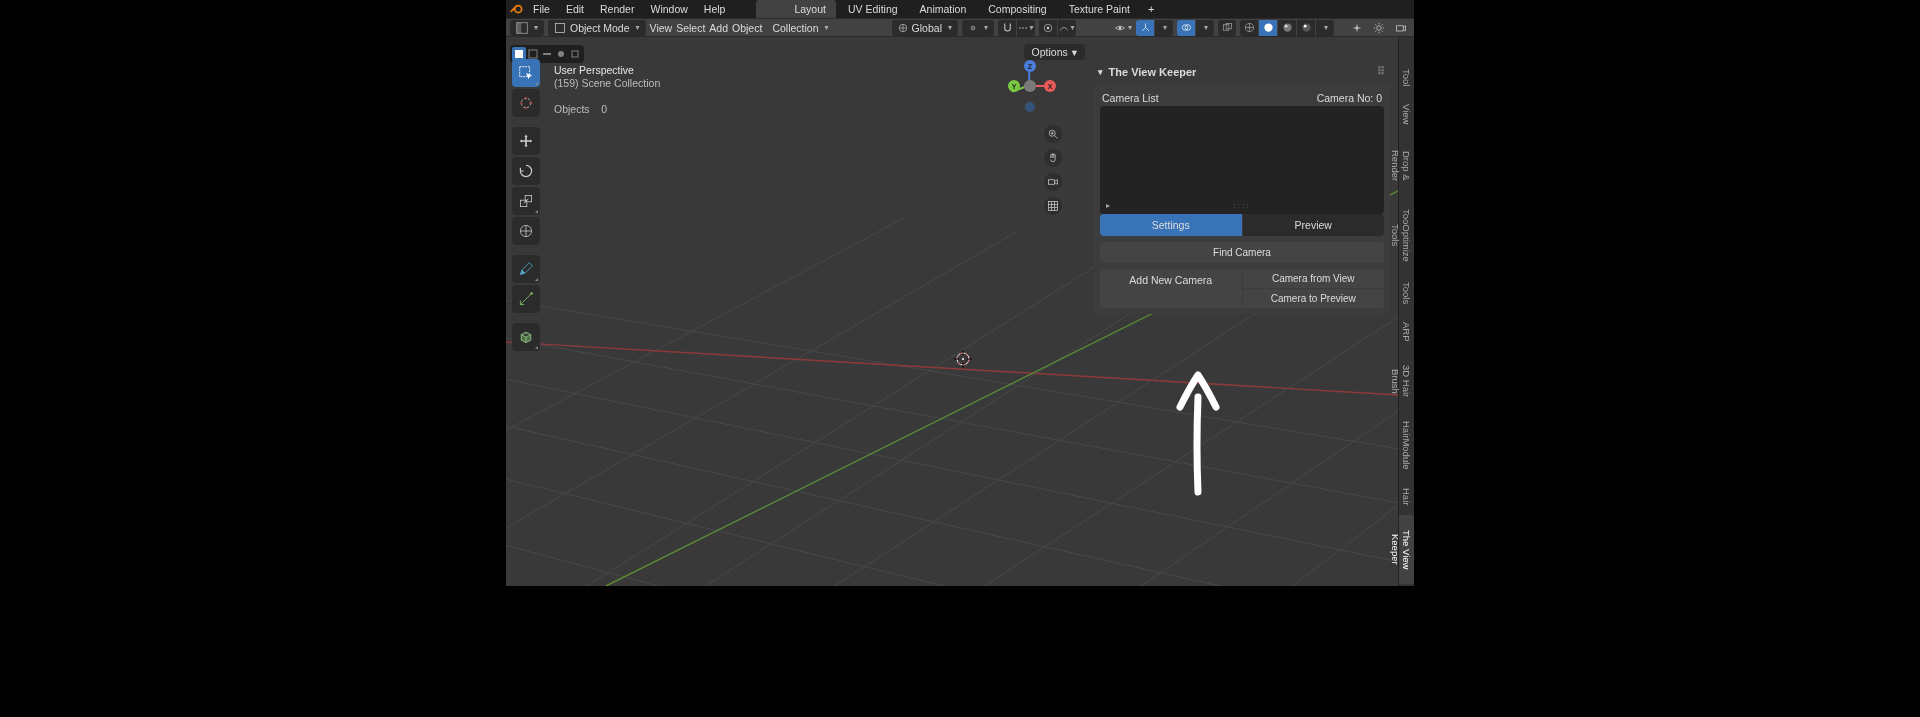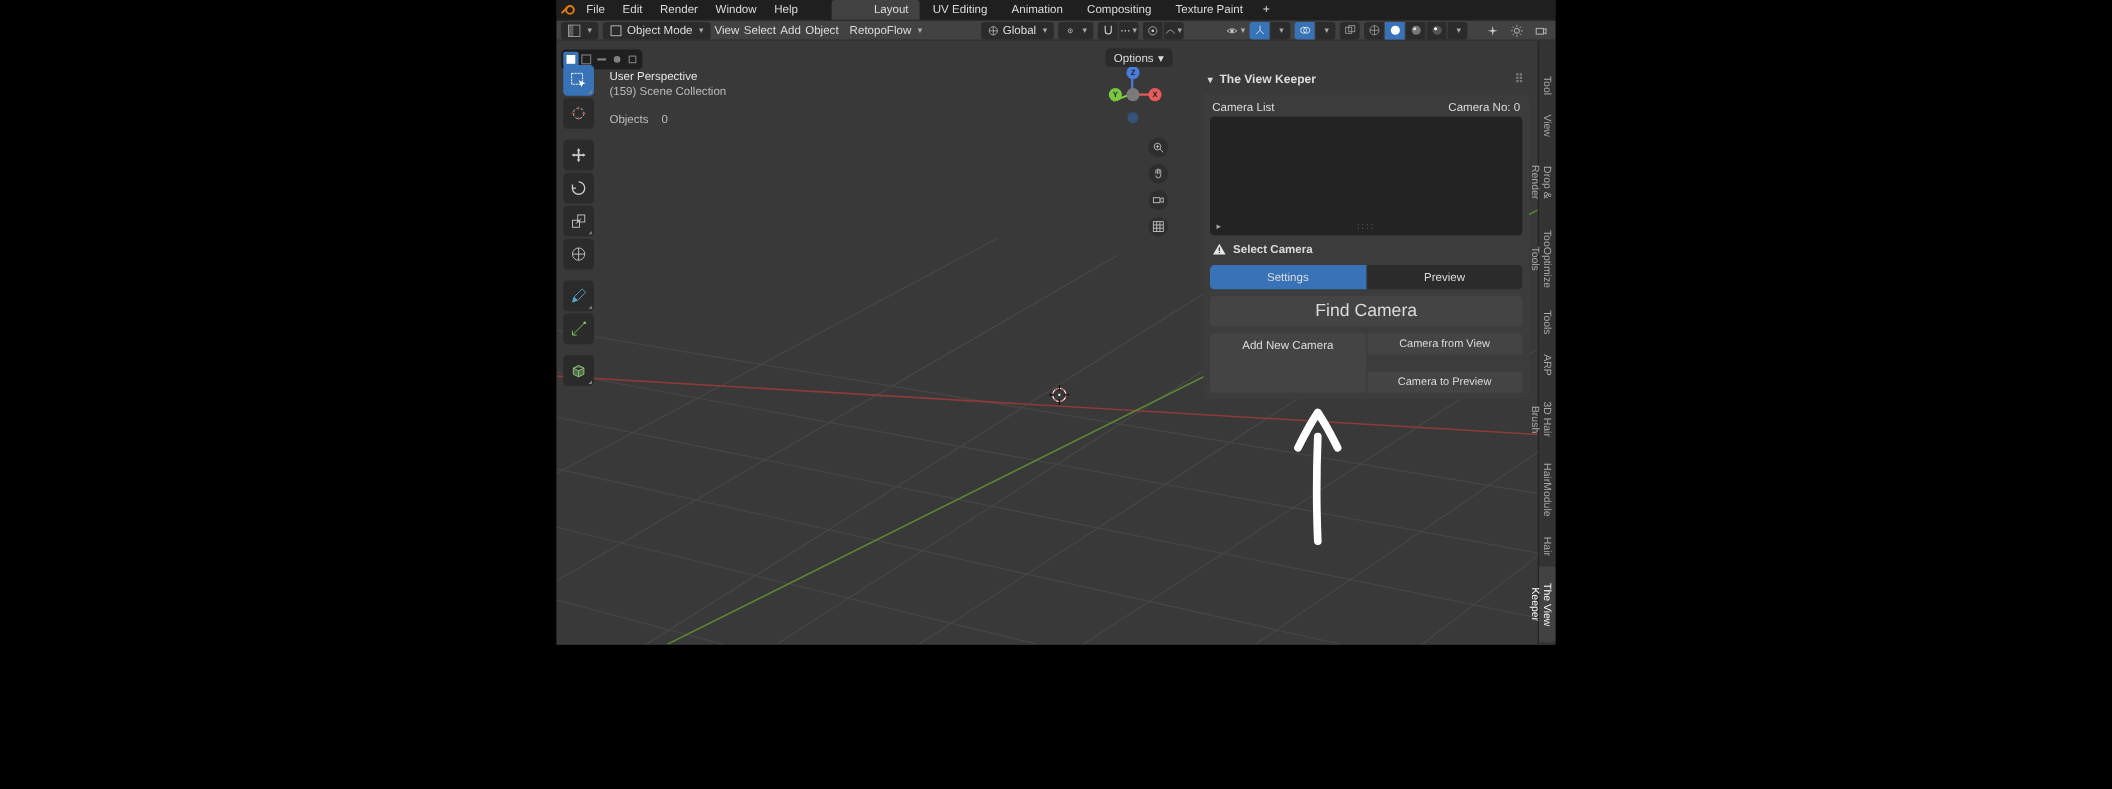--- a/index.html
+++ b/index.html
@@ -56,24 +56,24 @@
 .cam-header { display:flex; justify-content:space-between; font-size:10.5px; padding:2px 2px 2px; }
 .cam-list { height:108px; background:#232323; border-radius:4px; position:relative; }
 .cam-list .expander { position:absolute; bottom:4px; left:6px; font-size:8px; opacity:.7; cursor:pointer; }
 .cam-list .grip { position:absolute; bottom:4px; left:50%; transform:translateX(-50%); color:#666; font-size:8px; letter-spacing:2px; cursor:ns-resize; }
 .warning-row { display:flex; align-items:center; gap:6px; padding:6px 2px 8px; font-size:10.5px; }
 .btn-row { display:flex; gap:1px; margin-bottom:6px;align-items:flex-end; }
 .btn-row .pbtn { flex:1; background:#2b2b2b; text-align:center; padding:5px 0; cursor:pointer; font-size:10.5px; border-radius:0; }
 .btn-row .pbtn:first-child { border-radius:4px 0 0 4px; }
 .btn-row .pbtn:last-child { border-radius:0 4px 4px 0; }
 .btn-row .pbtn.active { background:#3873b8; }
-.pbtn.full { background:#444; text-align:center; padding:5px 0; cursor:pointer; font-size:16px; border-radius:4px; margin-bottom:6px; }
+.pbtn.full { background:#444; text-align:center; padding:5px 0; cursor:pointer; font-size:10px; border-radius:4px; margin-bottom:6px; }
 .split-btn { display:flex; gap:1px; }
 .split-btn .left { flex:1; background:#444; text-align:center; padding:5px 0; cursor:pointer; border-radius:4px 0 0 4px; font-size:10.5px;}
-.split-btn .right { flex:1; display:flex; flex-direction:column; gap:16px; }
+.split-btn .right { flex:1; display:flex; flex-direction:column; gap:1px; }
 .split-btn .right .r { background:#444; text-align:center; padding:4px 0; cursor:pointer; font-size:10px; }
 .split-btn .right .r:first-child { border-radius:0 4px 0 0; }
 .split-btn .right .r:last-child { border-radius:0 0 4px 0; }
 .right-tabs { width:16px; background:#333; border-left:1px solid #222; display:flex; flex-direction:column; padding-top:24px; }
 .right-tabs .tab { writing-mode:vertical-rl; text-orientation:mixed; font-size:9.5px; padding:8px 2px; cursor:pointer; color:#aaa; text-align:center; border-radius:0 3px 3px 0; margin-bottom:2px; }
 .right-tabs .tab.active { background:#424242; color:#fff; }
 .annotation-arrow { position:absolute; top:330px; right:170px; pointer-events:none; }
 svg { display:block; }
 </style>
 </head>
@@ -115,21 +115,21 @@
           <rect x="2" y="2" width="12" height="12" fill="none" stroke="#ccc"></rect>
         </svg>
       <span>Object Mode</span>
       <span class="dd-arrow">▾</span>
     </div>
     <span class="menu-item">View</span>
     <span class="menu-item">Select</span>
     <span class="menu-item">Add</span>
     <span class="menu-item">Object</span>
     <div class="dropdown" style="background:transparent">
-      <span>RetopoFlow</span>
+      <span>Collection</span>
       <span class="dd-arrow">▾</span>
     </div>
     <div class="spacer"></div>
     <div class="dropdown">
       <svg width="10" height="10" viewBox="0 0 16 16">
           <circle cx="8" cy="8" r="6" fill="none" stroke="#ccc"></circle>
           <path d="M2 8 H14 M8 2 V14" stroke="#ccc"></path>
         </svg>
       <span>Global</span>
       <span class="dd-arrow">▾</span>
@@ -426,48 +426,40 @@
             <svg width="12" height="12" viewBox="0 0 16 16">
               <rect x="2" y="2" width="12" height="12" fill="none" stroke="#ccc"></rect>
               <line x1="2" y1="6" x2="14" y2="6" stroke="#ccc"></line>
               <line x1="2" y1="10" x2="14" y2="10" stroke="#ccc"></line>
               <line x1="6" y1="2" x2="6" y2="14" stroke="#ccc"></line>
               <line x1="10" y1="2" x2="10" y2="14" stroke="#ccc"></line>
             </svg>
           </div>
       </div>
 
-      <div class="options-pill" style="right:332px">
+      <div class="options-pill" style="right:313px">
         <span>Options</span>
         <span class="dd-arrow">▾</span>
       </div>
 
       <div class="panel">
         <div class="panel-head">
           <span style="font-size:9px">▾</span>
           <span>The View Keeper</span>
           <span style="flex:1"></span>
           <span style="opacity:.4;letter-spacing:1px">⠿</span>
         </div>
         <div class="panel-body">
           <div class="cam-header">
             <span>Camera List</span>
             <span><span>Camera No:</span>&nbsp;<span>0</span></span>
           </div>
           <div class="cam-list">
             <span class="expander">▸</span>
             <span class="grip">::::</span>
-          </div>
-          <div class="warning-row">
-            <svg width="13" height="13" viewBox="0 0 16 16">
-                <path d="M8 2 L15 14 H1 Z" fill="#e8e8e8"></path>
-                <rect x="7.3" y="6" width="1.4" height="4" fill="#333"></rect>
-                <rect x="7.3" y="11" width="1.4" height="1.4" fill="#333"></rect>
-              </svg>
-            <span style="font-weight:600">Select Camera</span>
           </div>
           <div class="btn-row">
             <div class="pbtn active">Settings</div>
             <div class="pbtn">Preview</div>
           </div>
           <div class="pbtn full">Find Camera</div>
           <div class="split-btn">
             <div class="left" style="display:flex;align-items:flex-start;justify-content:center">
                 <span>Add New Camera</span>
               </div>

